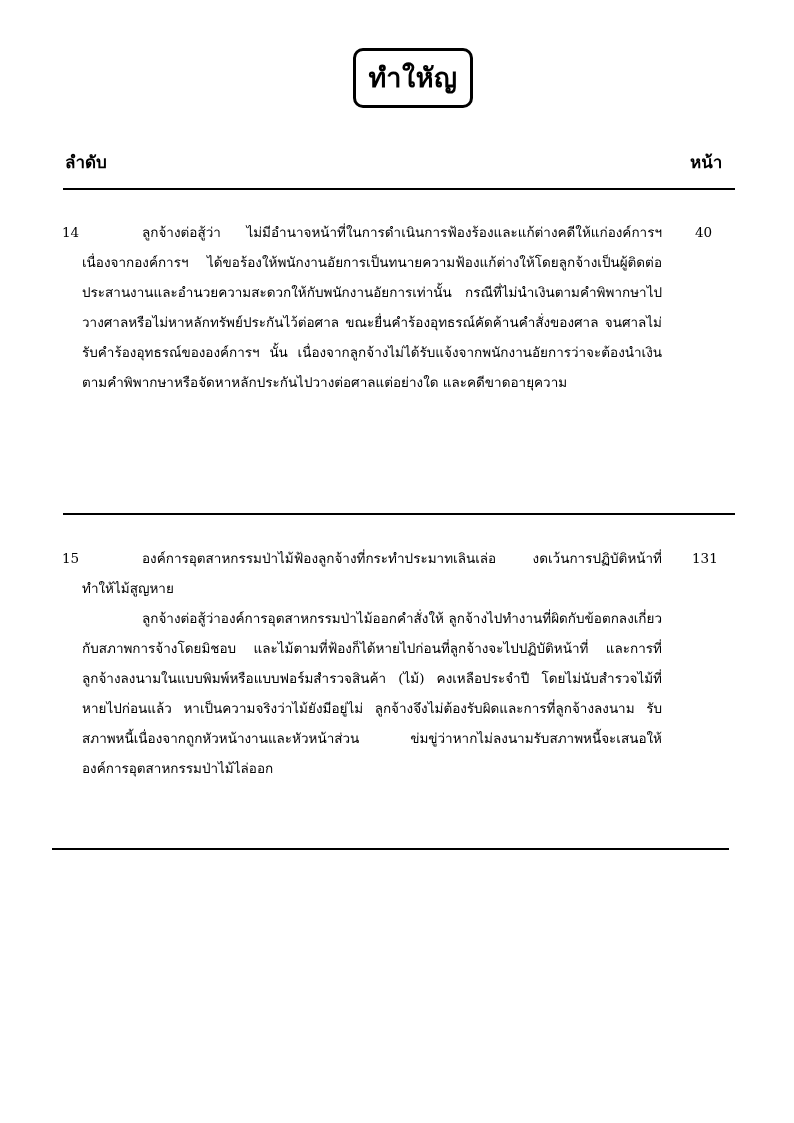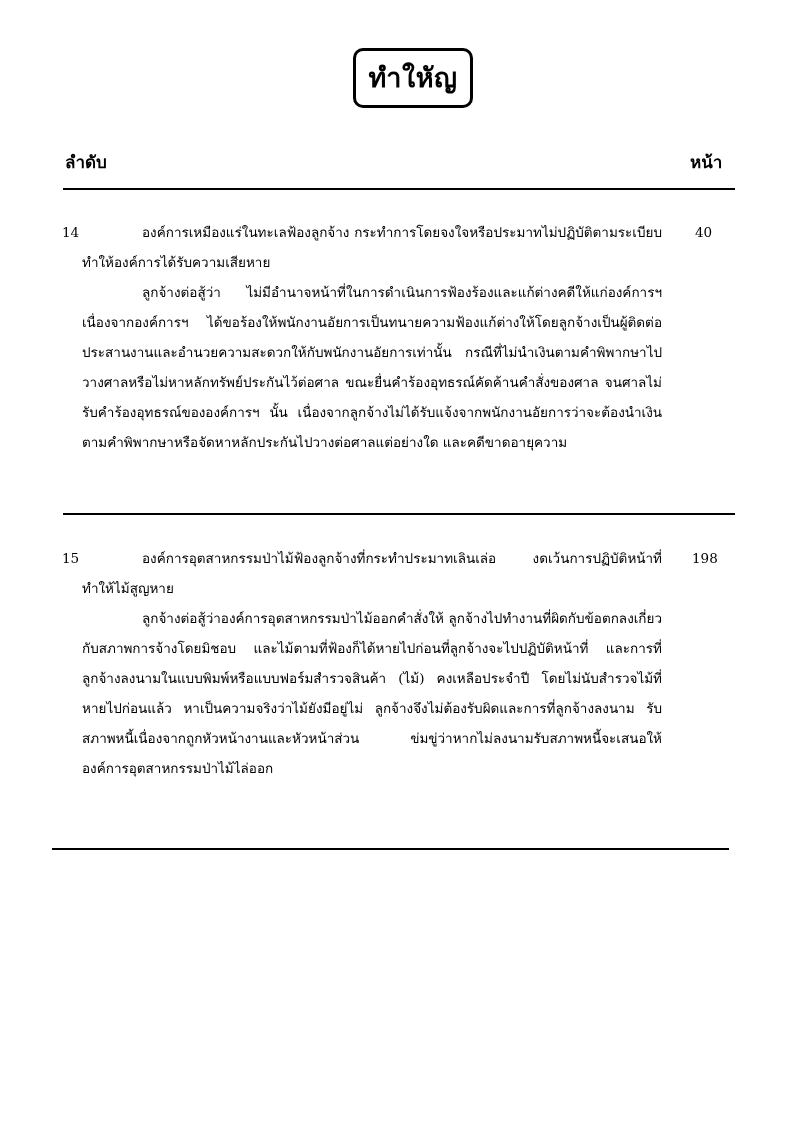--- a/index.html
+++ b/index.html
@@ -94,30 +94,29 @@
 </div>
 
 <div class="col-head left">ลำดับ</div>
 <div class="col-head right">หน้า</div>
 
 <div class="rule" style="left:63px; top:188px; width:672px;"></div>
 
 <div class="entry" style="top:217px; height:290px;">
   <span class="entry-num">14</span>
   <div class="entry-body">
-    <p class="indent-title">องค์การเหมืองแร่ในทะเลฟ้องลูกจ้าง กระทำการโดยจงใจหรือประมาทไม่ปฏิบัติตามระเบียบทำให้องค์การได้รับความเสียหาย</p>
     <p class="indent-para">ลูกจ้างต่อสู้ว่า ไม่มีอำนาจหน้าที่ในการดำเนินการฟ้องร้องและแก้ต่างคดีให้แก่องค์การฯ เนื่องจากองค์การฯ ได้ขอร้องให้พนักงานอัยการเป็นทนายความฟ้องแก้ต่างให้โดยลูกจ้างเป็นผู้ติดต่อประสานงานและอำนวยความสะดวกให้กับพนักงานอัยการเท่านั้น กรณีที่ไม่นำเงินตามคำพิพากษาไปวางศาลหรือไม่หาหลักทรัพย์ประกันไว้ต่อศาล ขณะยื่นคำร้องอุทธรณ์คัดค้านคำสั่งของศาล จนศาลไม่รับคำร้องอุทธรณ์ขององค์การฯ นั้น เนื่องจากลูกจ้างไม่ได้รับแจ้งจากพนักงานอัยการว่าจะต้องนำเงินตามคำพิพากษาหรือจัดหาหลักประกันไปวางต่อศาลแต่อย่างใด และคดีขาดอายุความ</p>
   </div>
   <span class="entry-page" style="left:633px;">40</span>
 </div>
 
 <div class="rule" style="left:63px; top:513px; width:672px;"></div>
 
 <div class="entry" style="top:543px; height:290px;">
   <span class="entry-num">15</span>
   <div class="entry-body">
     <p class="indent-title">องค์การอุตสาหกรรมป่าไม้ฟ้องลูกจ้างที่กระทำประมาทเลินเล่อ งดเว้นการปฏิบัติหน้าที่ ทำให้ไม้สูญหาย</p>
     <p class="indent-para">ลูกจ้างต่อสู้ว่าองค์การอุตสาหกรรมป่าไม้ออกคำสั่งให้ ลูกจ้างไปทำงานที่ผิดกับข้อตกลงเกี่ยวกับสภาพการจ้างโดยมิชอบ และไม้ตามที่ฟ้องก็ได้หายไปก่อนที่ลูกจ้างจะไปปฏิบัติหน้าที่ และการที่ลูกจ้างลงนามในแบบพิมพ์หรือแบบฟอร์มสำรวจสินค้า (ไม้) คงเหลือประจำปี โดยไม่นับสำรวจไม้ที่หายไปก่อนแล้ว หาเป็นความจริงว่าไม้ยังมีอยู่ไม่ ลูกจ้างจึงไม่ต้องรับผิดและการที่ลูกจ้างลงนาม รับสภาพหนี้เนื่องจากถูกหัวหน้างานและหัวหน้าส่วน ข่มขู่ว่าหากไม่ลงนามรับสภาพหนี้จะเสนอให้องค์การอุตสาหกรรมป่าไม้ไล่ออก</p>
   </div>
-  <span class="entry-page" style="left:630px;">198</span>
+  <span class="entry-page" style="left:630px;">131</span>
 </div>
 
 <div class="rule" style="left:52px; top:848px; width:677px;"></div>
 
 </body></html>

